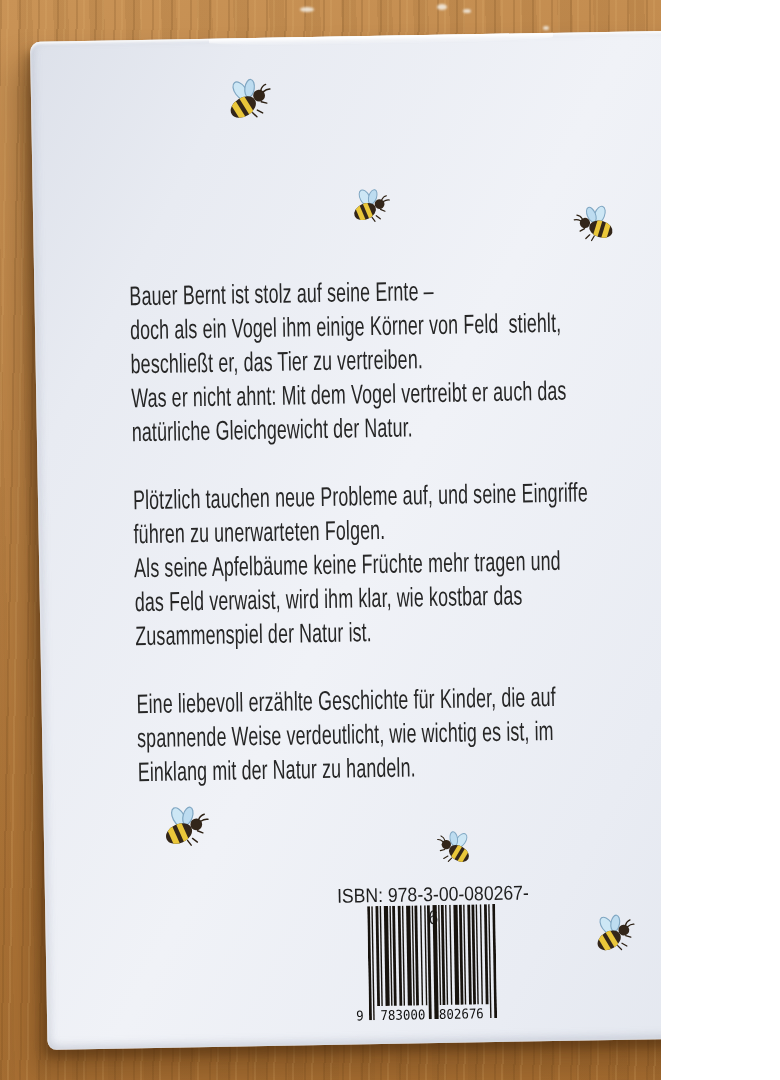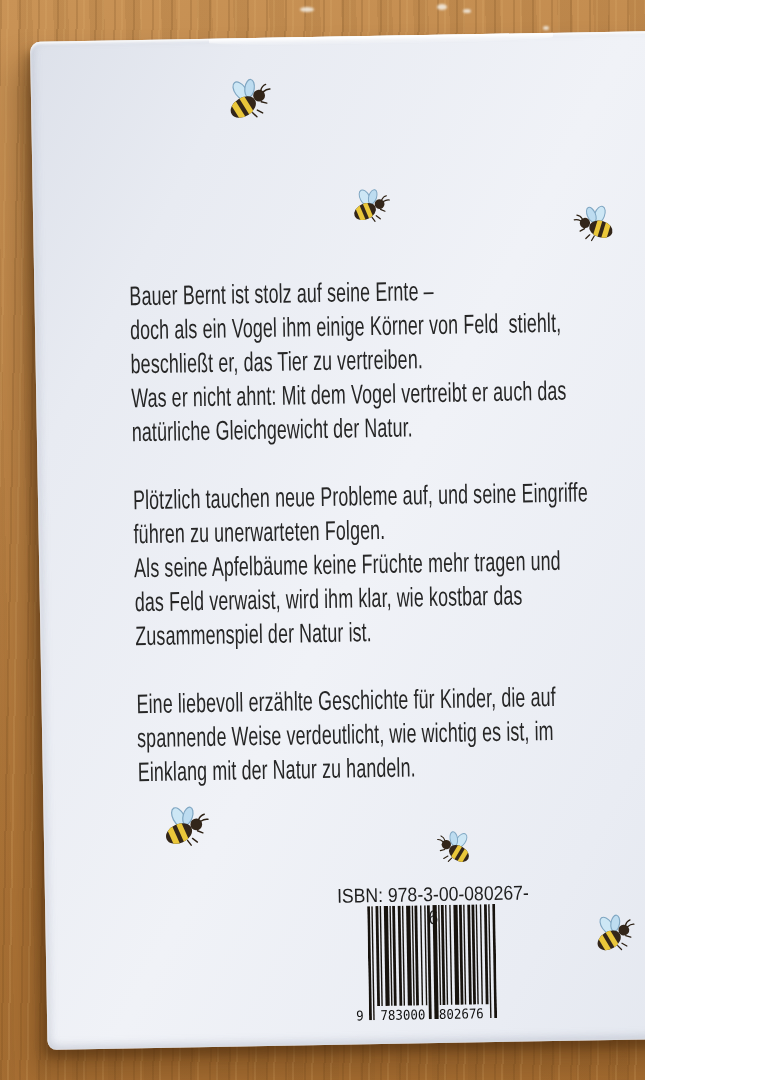--- a/index.html
+++ b/index.html
@@ -4,20 +4,21 @@
 <style>
   html,body{margin:0;padding:0;}
   body{width:780px;height:1080px;overflow:hidden;font-family:"Liberation Sans",sans-serif;}
 
   
   .scene{position:relative;width:645px;height:1080px;overflow:hidden;
     background:
       repeating-linear-gradient(91deg, rgba(98,60,20,0.16) 0 2px, rgba(0,0,0,0) 2px 7px, rgba(226,180,114,0.18) 7px 9px, rgba(0,0,0,0) 9px 19px),
       repeating-linear-gradient(89deg, rgba(134,88,38,0.13) 0 15px, rgba(0,0,0,0) 15px 36px),
       linear-gradient(165deg,#c99356 0%,#bb8346 38%,#ac7336 72%,#a36b30 100%);
+    padding-left: 16px;
   }
   .plank-seam{position:absolute;top:0;width:3px;height:100%;
     background:linear-gradient(180deg,rgba(92,56,20,.55),rgba(92,56,20,.25));
     filter:blur(.6px);}
   .speck{position:absolute;background:#f4efe6;border-radius:50%;filter:blur(1px);opacity:.85;}
 
   
   .book{position:absolute;left:30px;top:42px;width:716px;height:1008px;
     transform:rotate(-1deg);transform-origin:0 0;border-radius:10px 7px 7px 9px;
     background:linear-gradient(118deg,#dde1ea 0%,#e8ebf2 18%,#f0f2f7 48%,#e9ecf3 78%,#e2e6ee 100%);

